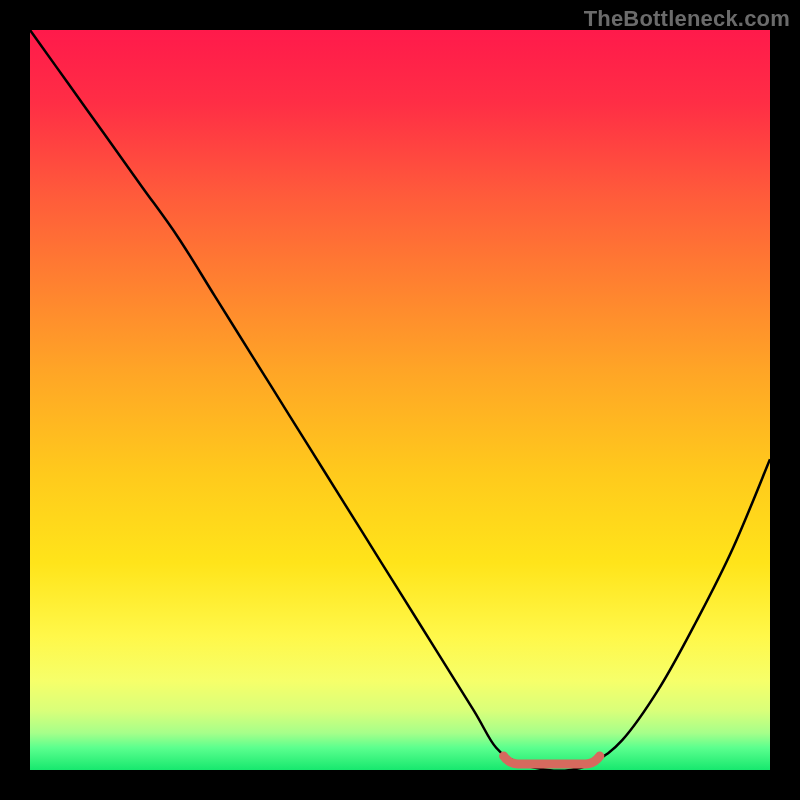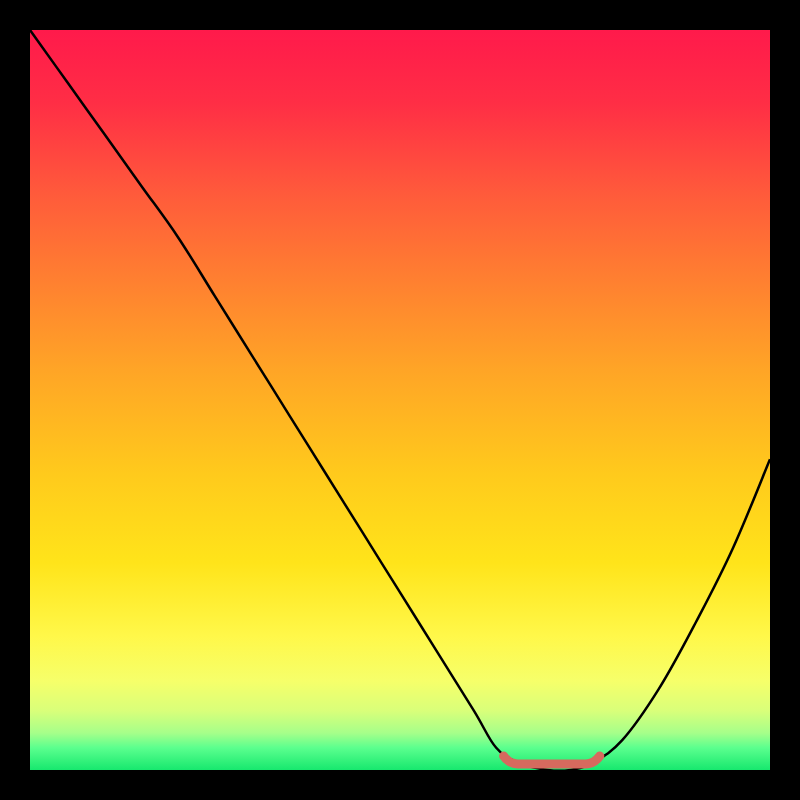--- a/index.html
+++ b/index.html
@@ -73,20 +73,21 @@
     stroke: #000;
     stroke-width: 2.5;
     fill: none;
   }
 </style>
 </head>
 <body>
 
 <div class="frame">
 
+  <div class="watermark">TheBottleneck.com</div>
 
   <div class="plot">
     <div class="gradient"></div>
 
     <div class="curve-layer">
       <svg id="chart-svg" width="740" height="740" viewBox="0 0 740 740">
         <path id="curve-path" class="v-curve" d="M 0 0 C 6.66 9.323999999999991, 23.68 33.15199999999995, 37 51.799999999999955 C 50.32 70.44799999999995, 60.68 84.95200000000003, 74 103.60000000000002 C 87.32 122.24800000000002, 97.68 136.75199999999998, 111 155.39999999999998 C 124.32 174.04799999999997, 134.68 187.22000000000006, 148 207.20000000000005 C 161.32 227.18000000000004, 171.68 245.088, 185 266.4 C 198.32 287.712, 208.68 304.28799999999995, 222 325.59999999999997 C 235.32 346.912, 245.68 363.488, 259 384.8 C 272.32 406.112, 282.68 422.688, 296 444 C 309.32 465.312, 319.68 481.888, 333 503.2 C 346.32 524.512, 356.68 541.088, 370 562.4 C 383.32 583.712, 393.68000000000006 600.288, 407.00000000000006 621.6 C 420.32000000000005 642.912, 433.344 663.4839999999999, 444 680.8 C 454.656 698.116, 458.20799999999997 708.4759999999999, 466.2 717.8 C 474.192 727.124, 479.076 728.604, 488.40000000000003 732.6 C 497.72400000000005 736.596, 508.67600000000004 738.668, 518 740 C 527.324 741.332, 532.208 741.332, 540.1999999999999 740 C 548.1919999999999 738.668, 553.076 737.928, 562.4 732.6 C 571.7239999999999 727.272, 580.012 723.72, 592 710.4 C 603.988 697.0799999999999, 615.68 679.912, 629 658.6 C 642.32 637.288, 652.68 617.308, 666 592 C 679.32 566.692, 689.68 547.304, 703 518 C 716.32 488.696, 733.34 445.18399999999997, 740 429.2"></path>
         <path id="valley-path" class="valley-marker" d="M 473.6 726 Q 479.6 734 487.6 734 L 555.8000000000001 734 Q 563.8000000000001 734 569.8000000000001 726"></path>
       </svg>
     </div>

